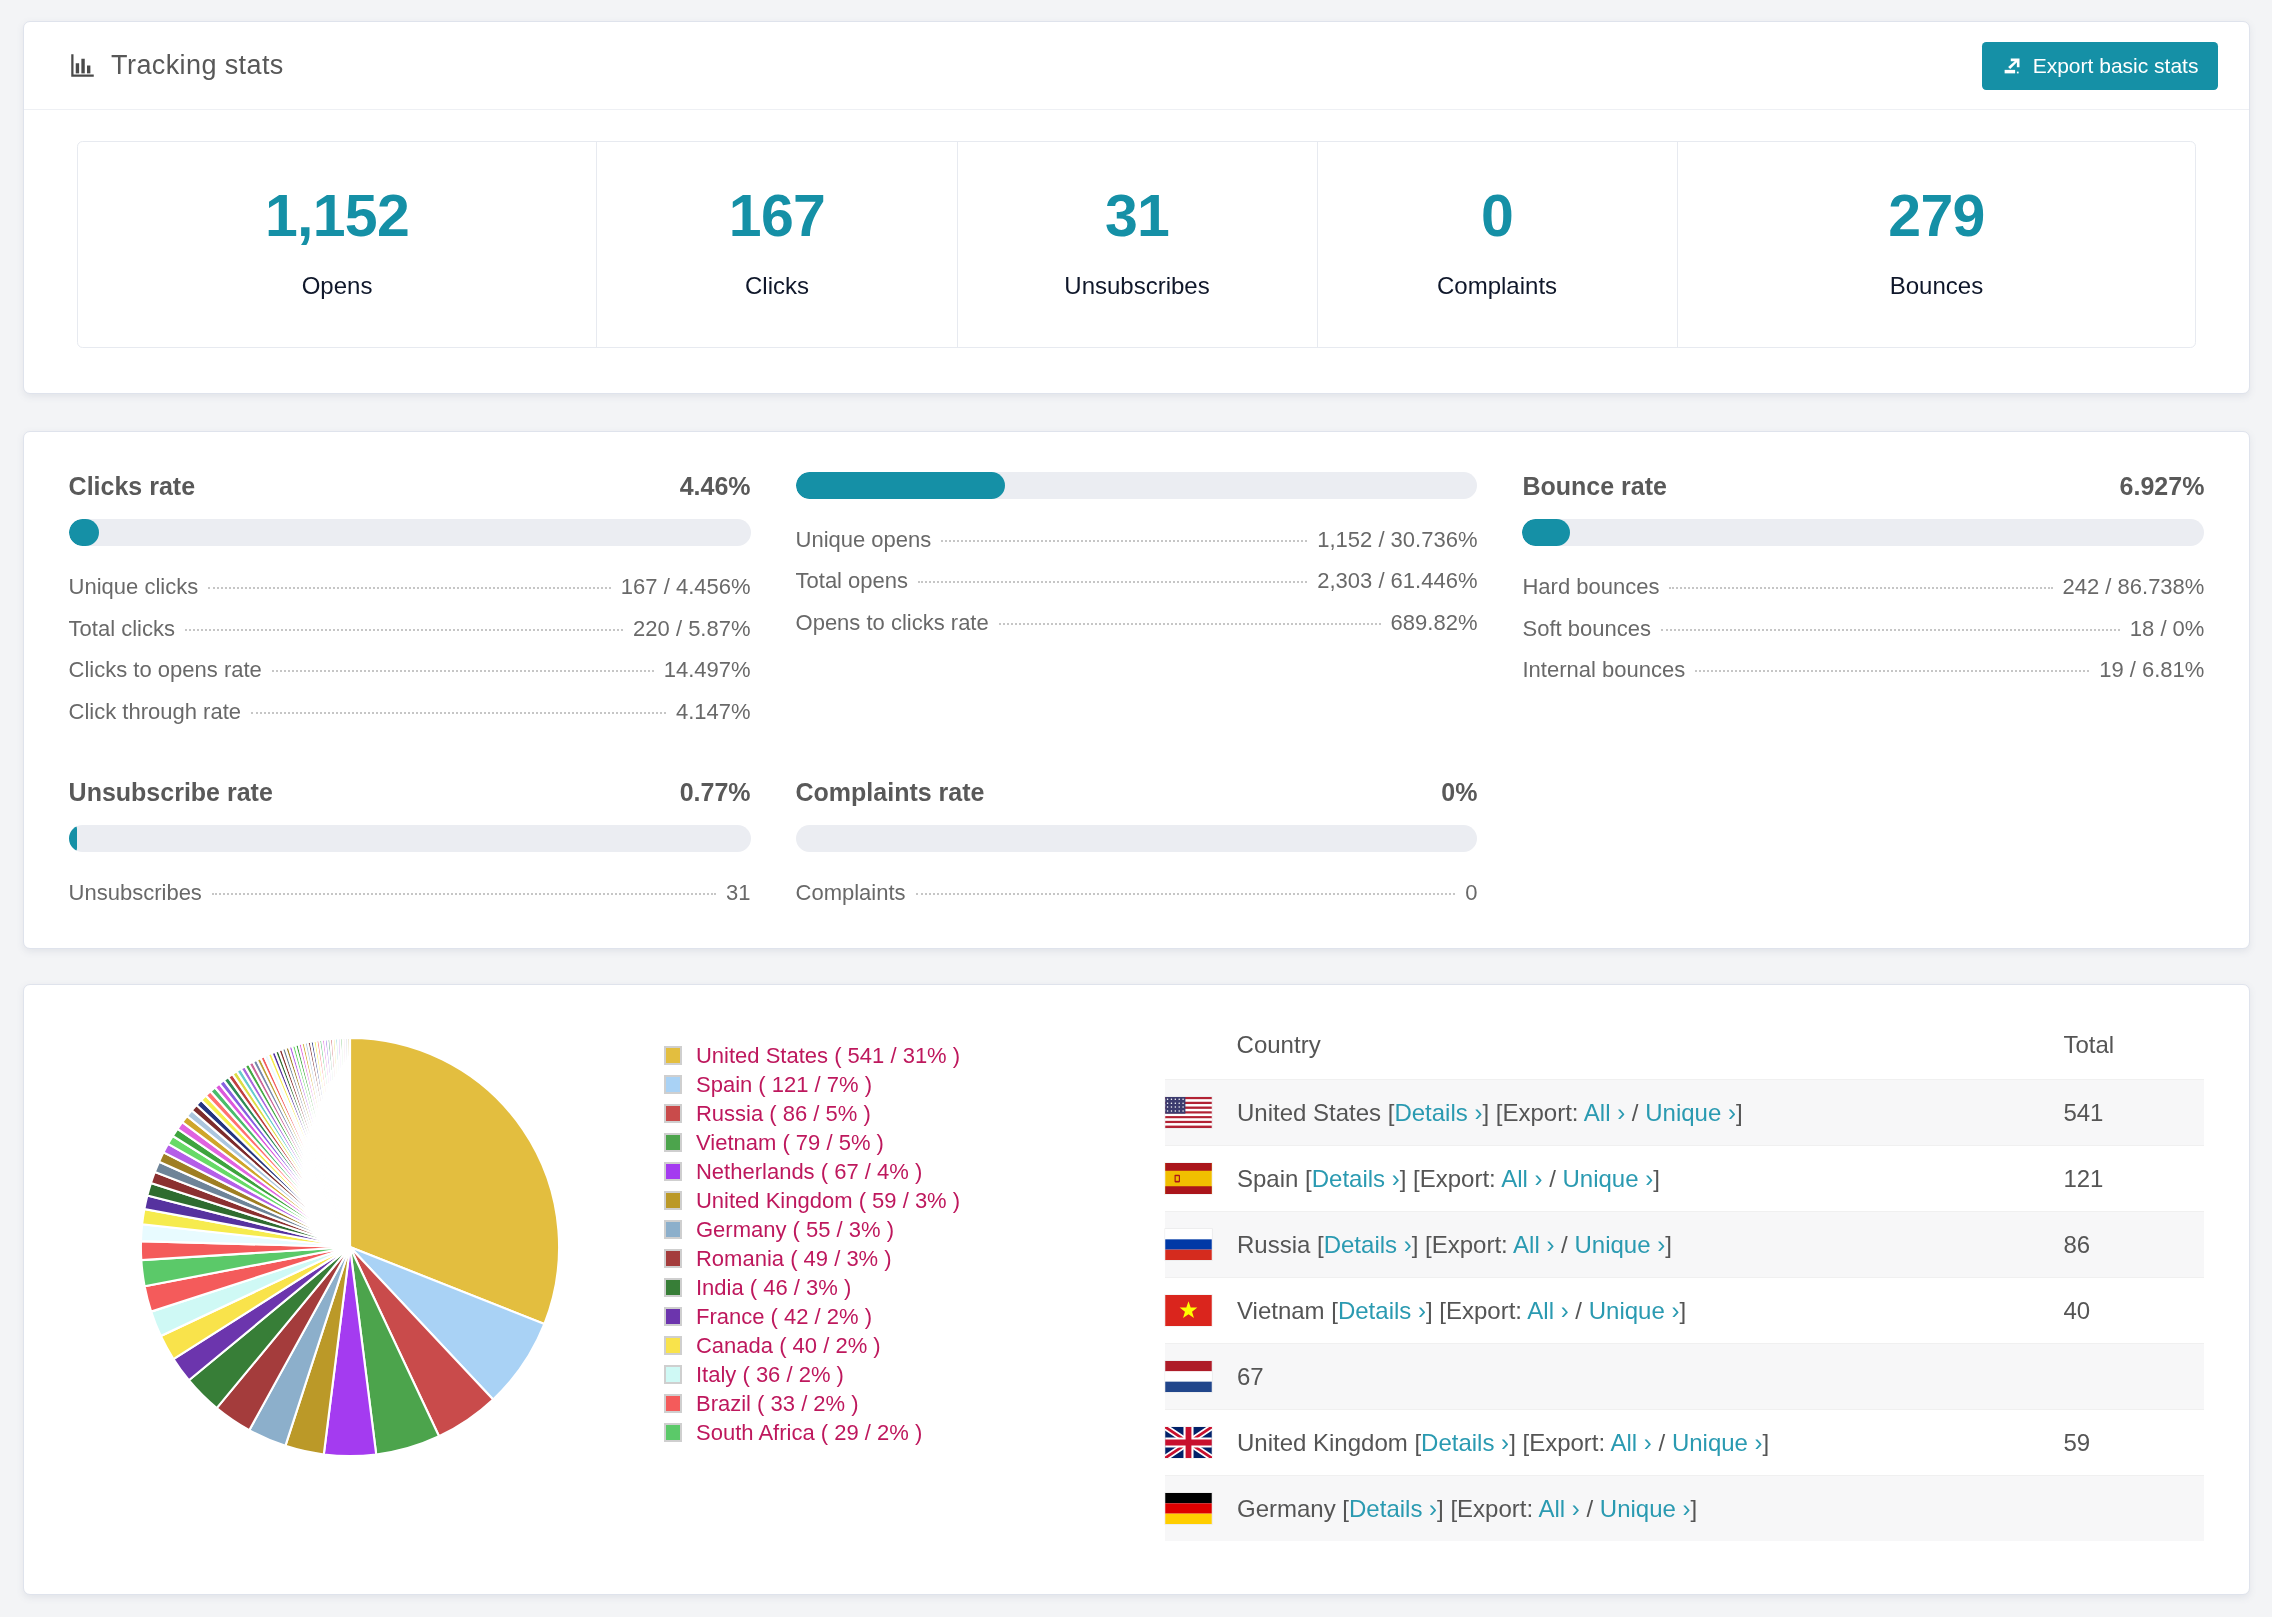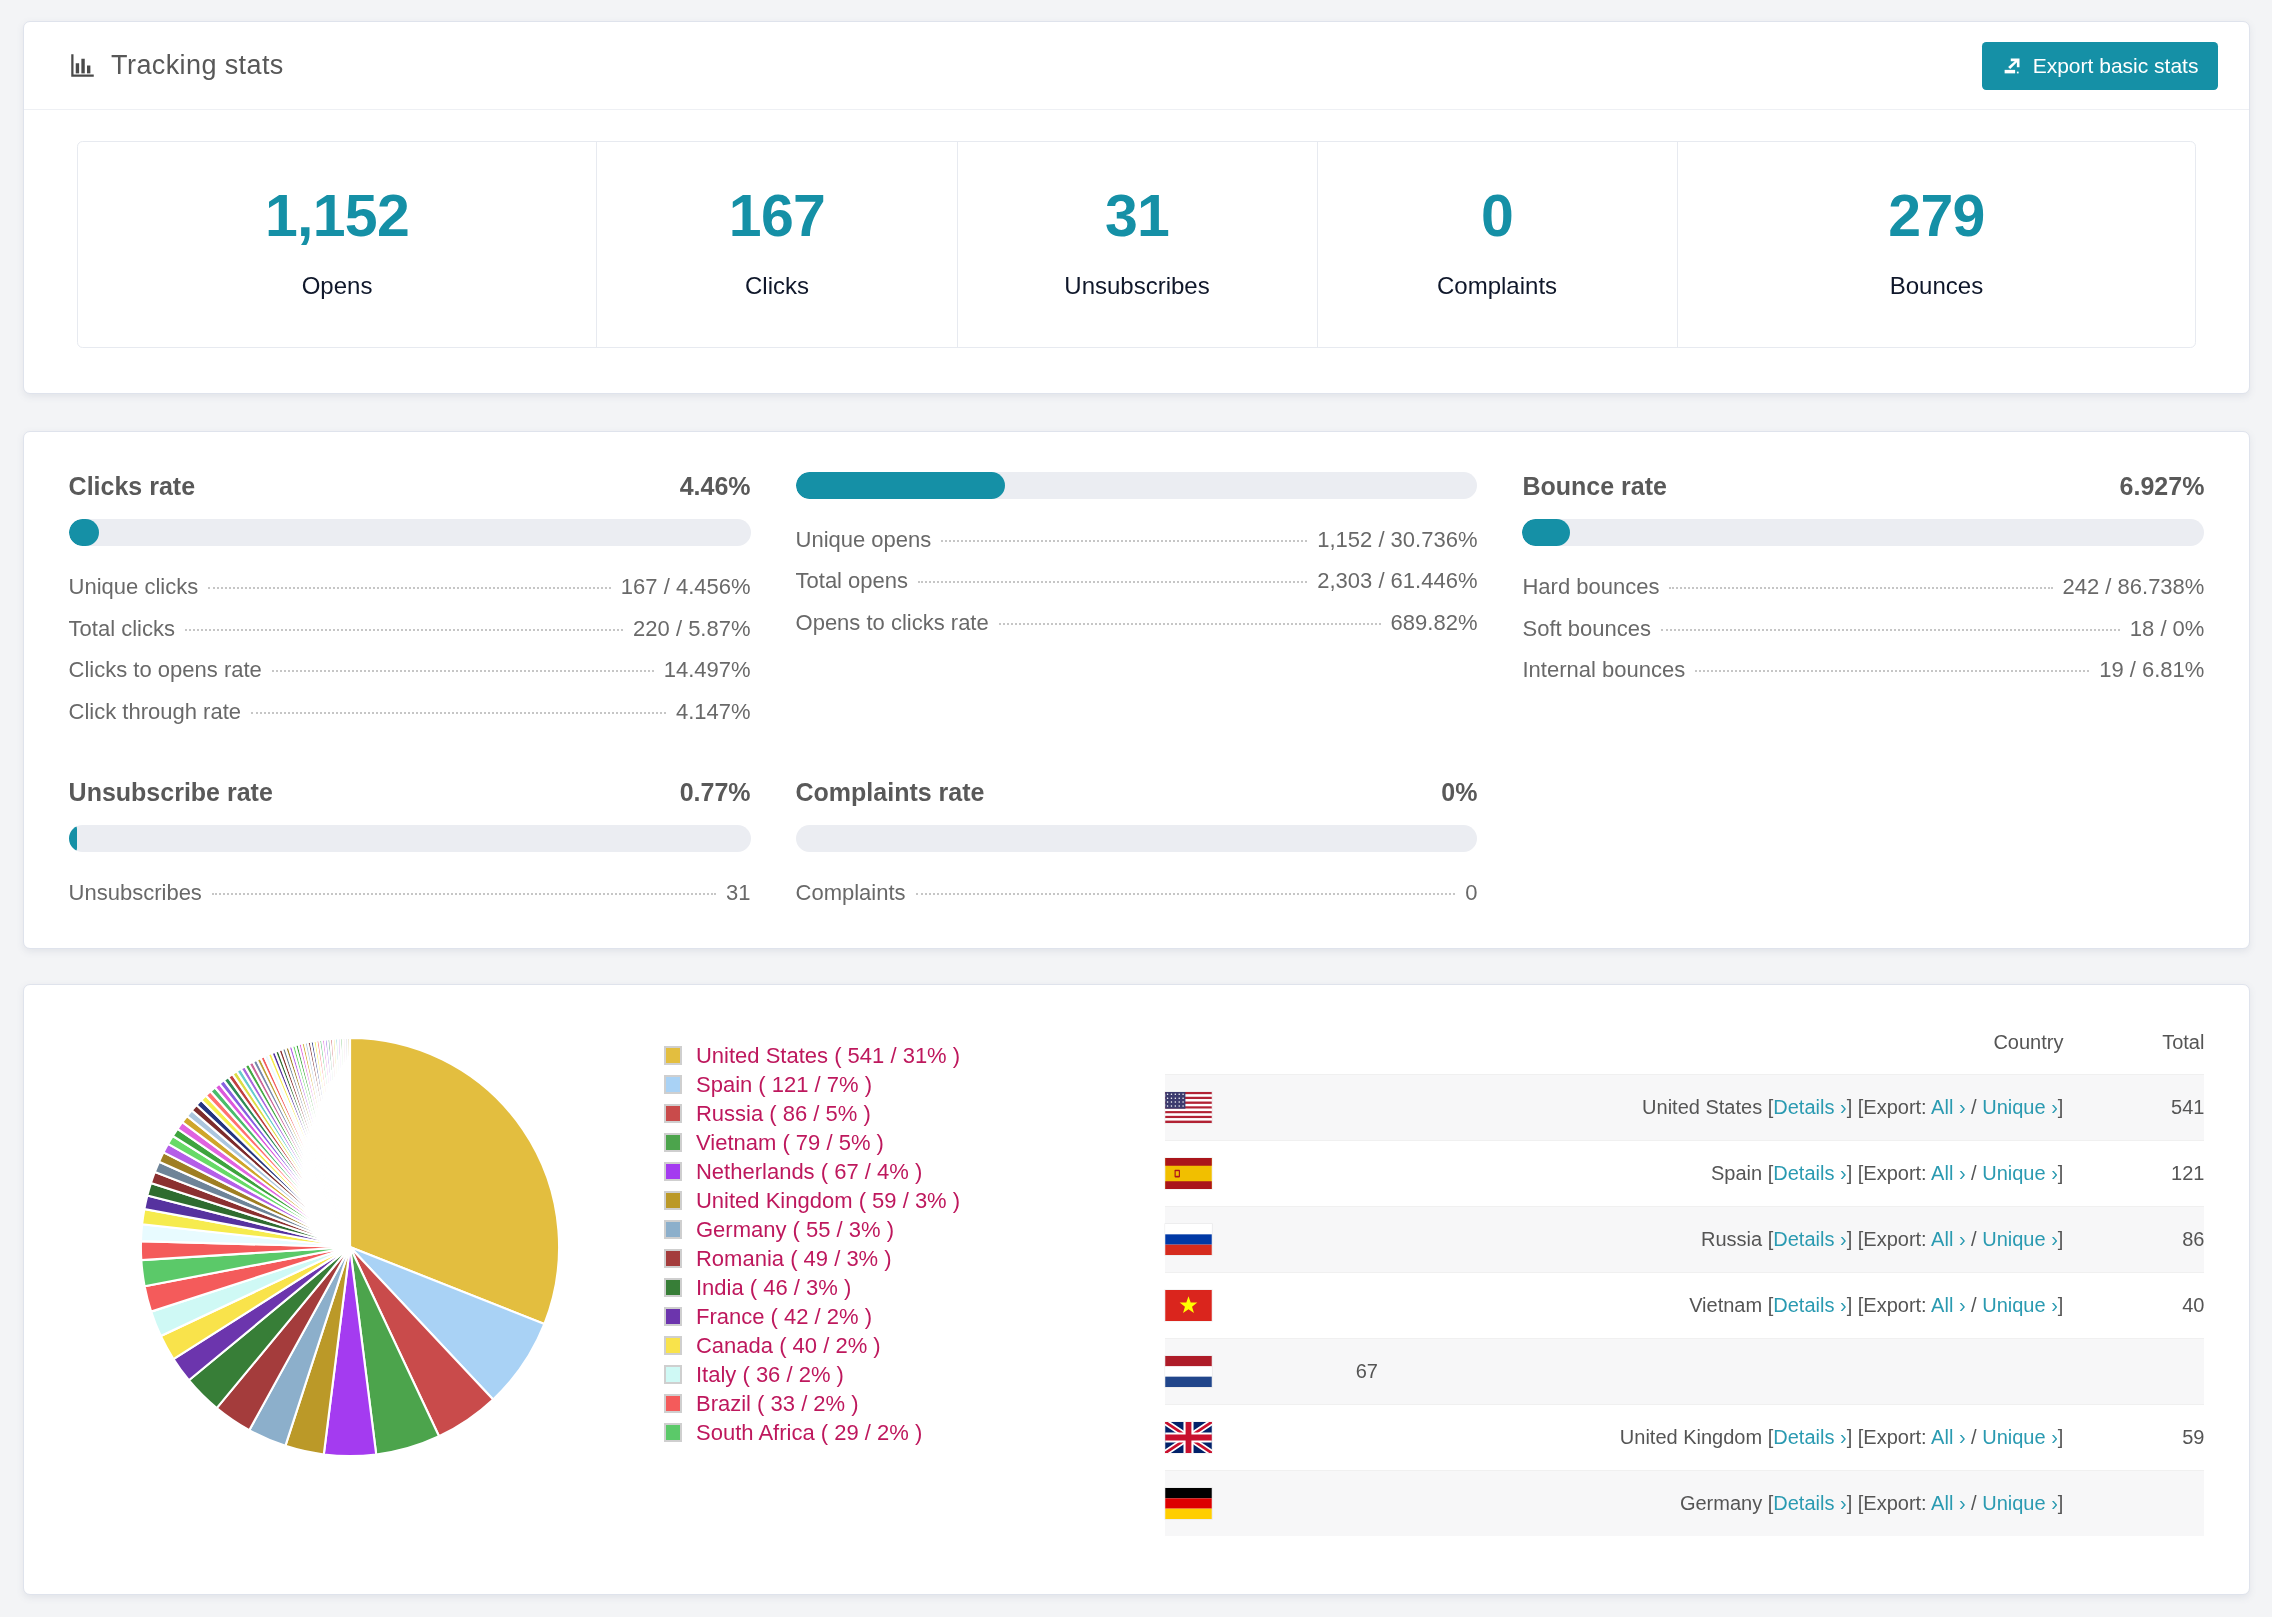--- a/index.html
+++ b/index.html
@@ -40,21 +40,21 @@
   .rate-row .lbl { white-space:nowrap; }
   .rate-row .val { white-space:nowrap; }
 
   
   #geo-card { height:611px; overflow:hidden; }
   #geo-body { display:flex; padding:25.4px 45px 0; }
   #pie-wrap { flex:0 0 438px; margin:18.4px 0 0 62px; }
   #legend { flex:0 0 395px; margin:31px 0 0 95px; list-style:none; }
   .legend-item { display:flex; align-items:center; gap:14px; height:29px; font-size:22px; color:#be185d; }
   .legend-swatch { width:18.4px; height:18.4px; border:2.1px solid #cfcfcf; flex:0 0 auto; }
-  #geo-table { flex:1 1 auto; margin-left:106px; font-size:20px; color:#555;text-align:right; }
+  #geo-table { flex:1 1 auto; margin-left:106px; font-size:24px; color:#555; }
   .geo-thead { display:flex; padding:21px 0 20px; }
   .geo-thead .th-country { flex:1; padding-left:72px; }
   .geo-thead .th-total { flex:0 0 141px; }
   .geo-row { display:flex; align-items:center; height:66px; border-top:1.4px solid #f0f0f0; padding:0 0 0 0; }
   .geo-row.stripe { background:#f7f7f8; }
   .geo-row .flag { width:47px; height:31px; margin:0 25.4px 0 0; flex:0 0 auto; box-shadow:0 0 0 0.7px rgba(0,0,0,.06); }
   .geo-row .flag svg { display:block; width:47px; height:31px; }
   .geo-row .cname { flex:1; white-space:nowrap; overflow:hidden; }
   .geo-row .ctotal { flex:0 0 141px; }
   .geo-link { color:#2a9ab1; text-decoration:none; cursor:pointer; }

